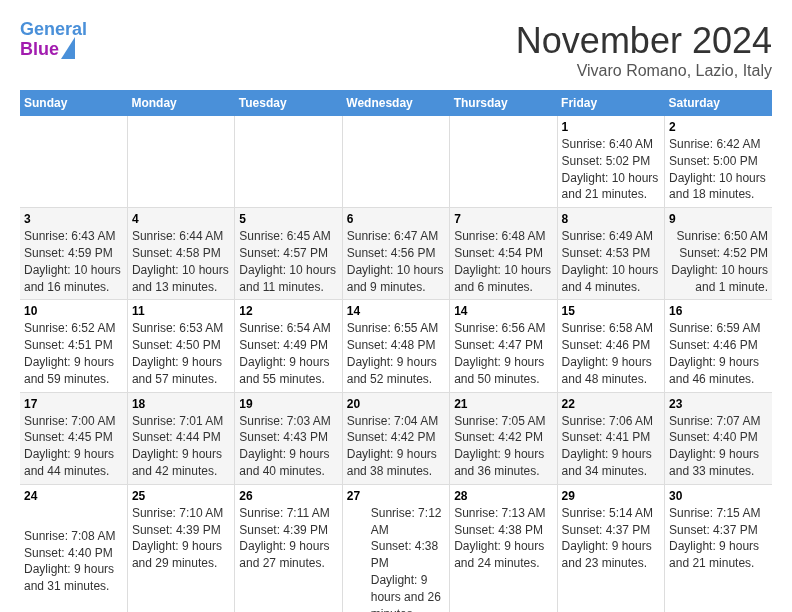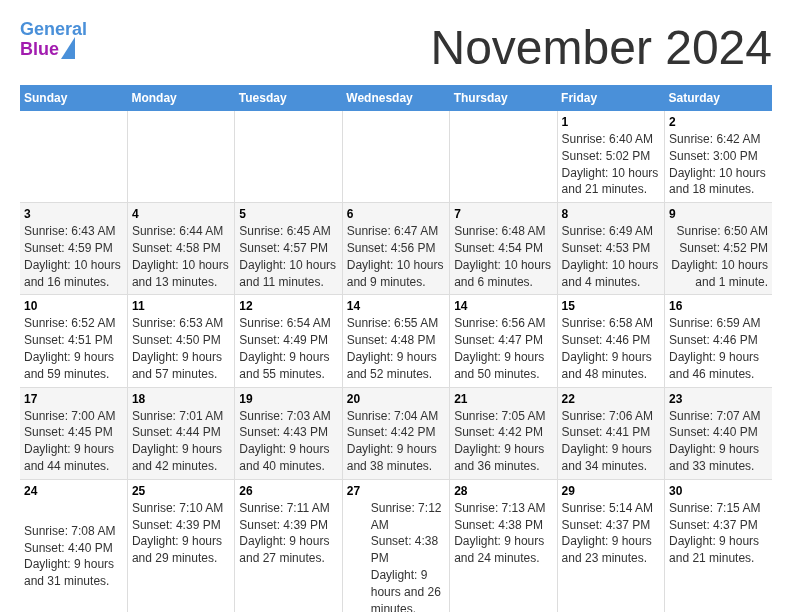--- a/index.html
+++ b/index.html
@@ -35,21 +35,21 @@
       height: 0;
       border-left: 14px solid transparent;
       border-bottom: 22px solid #4a90d9;
       margin-left: 2px;
       margin-top: -4px;
     }
     .title-block {
       text-align: right;
     }
     .month-title {
-      font-size: 48px;
+      font-size: 36px;
       font-weight: normal;
       color: #333;
     }
     .location {
       font-size: 16px;
       color: #555;
     }
     table {
       width: 100%;
       border-collapse: collapse;
@@ -107,20 +107,21 @@
         <span>General</span>
       </div>
       <div style="display:flex;align-items:center;">
         <span class="logo-text" style="color:#a21caf;">Blue</span>
         <div class="logo-triangle"></div>
       </div>
     </div>
   </div>
   <div class="title-block">
     <div class="month-title">November 2024</div>
+    <div class="location">Vivaro Romano, Lazio, Italy</div>
   </div>
 </div>
 
 <table>
   <thead>
     <tr>
     <th>Sunday</th>
         <th>Monday</th>
         <th>Tuesday</th>
         <th>Wednesday</th>
@@ -138,21 +139,21 @@
         <td class="empty"></td>
         <td>
           <span class="day-num">1</span>
           <div class="day-info" style="white-space: pre-line;">Sunrise: 6:40 AM
 Sunset: 5:02 PM
 Daylight: 10 hours and 21 minutes.</div>
         </td>
         <td>
           <span class="day-num">2</span>
           <div class="day-info" style="white-space: pre-line;">Sunrise: 6:42 AM
-Sunset: 3:00 PM
+Sunset: 5:00 PM
 Daylight: 10 hours and 18 minutes.</div>
         </td>
       </tr>
       <tr>
         <td>
           <span class="day-num">3</span>
           <div class="day-info" style="white-space: pre-line;">Sunrise: 6:43 AM
 Sunset: 4:59 PM
 Daylight: 10 hours and 16 minutes.</div>
         </td>

